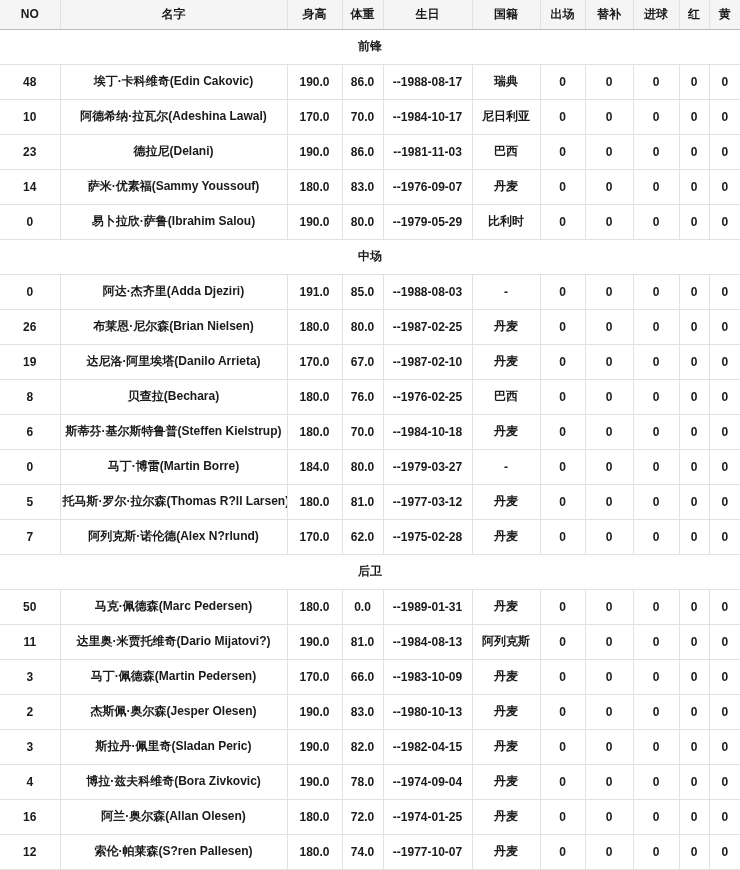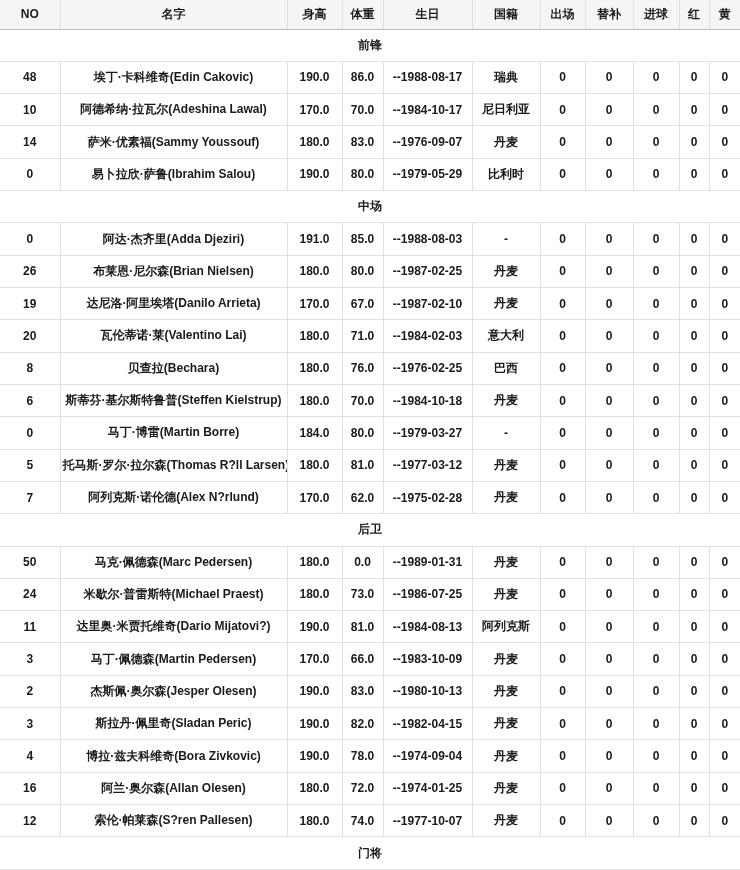--- a/index.html
+++ b/index.html
@@ -120,20 +120,33 @@
         <td>70.0</td>
         <td>--1984-10-17</td>
         <td>尼日利亚</td>
         <td>0</td>
         <td>0</td>
         <td>0</td>
         <td>0</td>
         <td>0</td>
       </tr>
       <tr>
+        <td>23</td>
+        <td>德拉尼(Delani)</td>
+        <td>190.0</td>
+        <td>86.0</td>
+        <td>--1981-11-03</td>
+        <td>巴西</td>
+        <td>0</td>
+        <td>0</td>
+        <td>0</td>
+        <td>0</td>
+        <td>0</td>
+      </tr>
+      <tr>
         <td>14</td>
         <td>萨米·优素福(Sammy Youssouf)</td>
         <td>180.0</td>
         <td>83.0</td>
         <td>--1976-09-07</td>
         <td>丹麦</td>
         <td>0</td>
         <td>0</td>
         <td>0</td>
         <td>0</td>
@@ -188,33 +201,20 @@
         <td>67.0</td>
         <td>--1987-02-10</td>
         <td>丹麦</td>
         <td>0</td>
         <td>0</td>
         <td>0</td>
         <td>0</td>
         <td>0</td>
       </tr>
       <tr>
-        <td>20</td>
-        <td>瓦伦蒂诺·莱(Valentino Lai)</td>
-        <td>180.0</td>
-        <td>71.0</td>
-        <td>--1984-02-03</td>
-        <td>意大利</td>
-        <td>0</td>
-        <td>0</td>
-        <td>0</td>
-        <td>0</td>
-        <td>0</td>
-      </tr>
-      <tr>
         <td>8</td>
         <td>贝查拉(Bechara)</td>
         <td>180.0</td>
         <td>76.0</td>
         <td>--1976-02-25</td>
         <td>巴西</td>
         <td>0</td>
         <td>0</td>
         <td>0</td>
         <td>0</td>
@@ -282,33 +282,20 @@
         <td>0.0</td>
         <td>--1989-01-31</td>
         <td>丹麦</td>
         <td>0</td>
         <td>0</td>
         <td>0</td>
         <td>0</td>
         <td>0</td>
       </tr>
       <tr>
-        <td>24</td>
-        <td>米歇尔·普雷斯特(Michael Praest)</td>
-        <td>180.0</td>
-        <td>73.0</td>
-        <td>--1986-07-25</td>
-        <td>丹麦</td>
-        <td>0</td>
-        <td>0</td>
-        <td>0</td>
-        <td>0</td>
-        <td>0</td>
-      </tr>
-      <tr>
         <td>11</td>
         <td>达里奥·米贾托维奇(Dario Mijatovi?)</td>
         <td>190.0</td>
         <td>81.0</td>
         <td>--1984-08-13</td>
         <td>阿列克斯</td>
         <td>0</td>
         <td>0</td>
         <td>0</td>
         <td>0</td>
@@ -385,17 +372,14 @@
         <td>180.0</td>
         <td>74.0</td>
         <td>--1977-10-07</td>
         <td>丹麦</td>
         <td>0</td>
         <td>0</td>
         <td>0</td>
         <td>0</td>
         <td>0</td>
       </tr>
-      <tr>
-        <td class="section-cell" colspan="11">门将</td>
-      </tr>
     </tbody>
 </table>
 
 </body></html>

